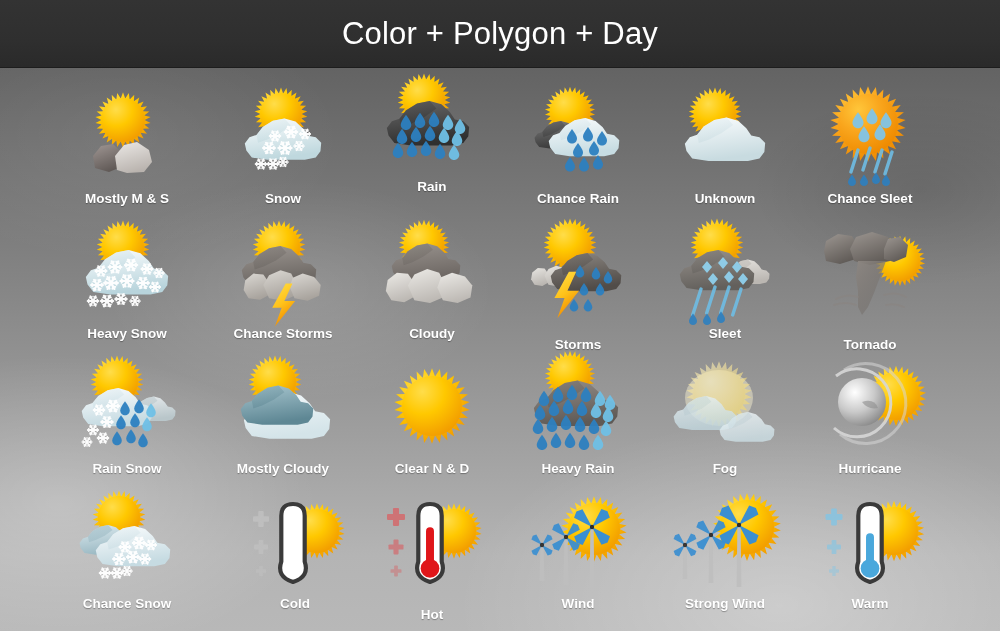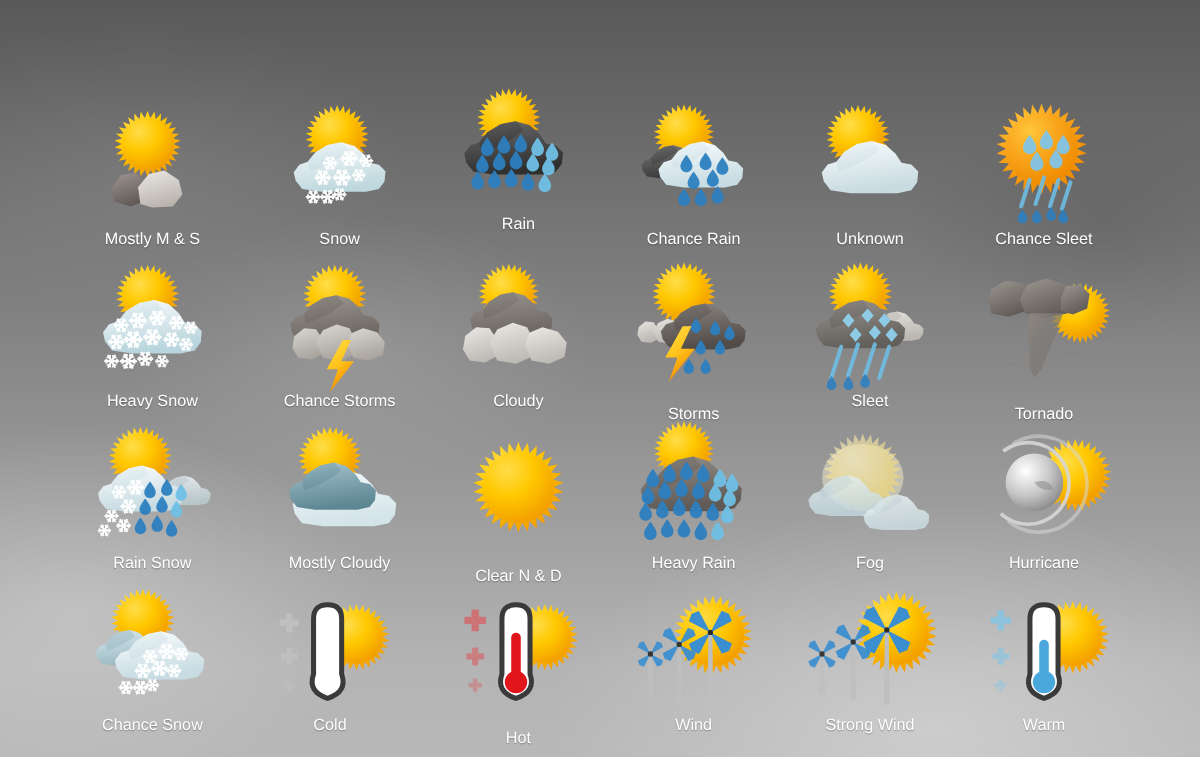--- a/index.html
+++ b/index.html
@@ -36,21 +36,21 @@
     font-size:31px;
     font-weight:400;
     letter-spacing:0.2px;
     line-height:1;
     text-align:center;
   }
 
   
   #grid {
     position:absolute; left:0; top:68px;
-    width:856px; height:563px;
+    width:856px; height:563px;font-weight:bold;
   }
   .cell {
     position:absolute;
     width:150px; height:136px;
     display:flex; flex-direction:column;
     align-items:center; justify-content:flex-start;
   }
   .art {
     position:relative;
     width:140px; height:108px;
@@ -64,20 +64,23 @@
     white-space:nowrap;
     text-shadow:0 1px 1px rgba(0,0,0,0.32);
   }
   .art svg { position:absolute; left:0; top:0; width:140px; height:108px; overflow:visible; }
 </style>
 </head>
 <body>
 
 <div id="app">
 
+  <div id="header">
+    <div class="title">Color + Polygon + Day</div>
+  </div>
 
   <div id="grid">
       <div class="cell" style="left: 52px; top: 12px;">
         <div class="art">
           <svg viewBox="0 0 140 108" xmlns="http://www.w3.org/2000/svg">
             <defs>
               <radialGradient id="sg-1" cx="34%" cy="26%" r="78%">
                 <stop offset="0%" stop-color="#FFDD4A"></stop>
                 <stop offset="48%" stop-color="#FFC800"></stop>
                 <stop offset="100%" stop-color="#F29D00"></stop>
@@ -1228,21 +1231,21 @@
               <polygon points="44.08,56.48 51.12,47.68 62.56,40.64 75.76,38.00 82.80,45.92 70.48,54.72 56.40,61.76 45.84,65.28" fill="url(#cg2-50)" opacity="0.55"></polygon>
             </g>
             <g opacity="1">
               <polygon points="29.22,61.84 27.74,55.18 32.18,49.26 38.84,47.04 44.76,39.64 54.38,33.72 65.48,31.50 75.84,34.46 83.24,41.12 87.68,47.78 95.08,49.26 100.26,54.44 99.52,62.58 95.08,68.50 84.72,70.72 49.20,70.72 34.40,68.50" fill="url(#cg-51)"></polygon>
               <polygon points="38.84,47.04 44.76,39.64 54.38,33.72 65.48,31.50 71.40,38.16 61.04,45.56 49.20,51.48 40.32,54.44" fill="url(#cg2-52)" opacity="0.55"></polygon>
             </g>
           </svg>
         </div>
         <div class="label">Mostly Cloudy</div>
       </div>
-      <div class="cell" style="left: 357px; top: 282px; justify-content: space-between;">
+      <div class="cell" style="left: 357px; top: 282px;">
         <div class="art">
           <svg viewBox="0 0 140 108" xmlns="http://www.w3.org/2000/svg">
             <defs>
               <radialGradient id="sg-53" cx="34%" cy="26%" r="78%">
                 <stop offset="0%" stop-color="#FFDD4A"></stop>
                 <stop offset="48%" stop-color="#FFC800"></stop>
                 <stop offset="100%" stop-color="#F29D00"></stop>
               </radialGradient>
             </defs>
             <g opacity="1">
@@ -1593,21 +1596,21 @@
               <line x1="68.45" y1="79.32" x2="69.07" y2="77.73" stroke="#FFFFFF" stroke-width="1.3" stroke-linecap="round"></line>
               <line x1="68.45" y1="79.32" x2="66.77" y2="79.07" stroke="#FFFFFF" stroke-width="1.3" stroke-linecap="round"></line>
               <line x1="70" y1="82" x2="72.50" y2="77.67" stroke="#FFFFFF" stroke-width="1.7000000000000002" stroke-linecap="round"></line>
               <line x1="71.55" y1="79.32" x2="73.23" y2="79.07" stroke="#FFFFFF" stroke-width="1.3" stroke-linecap="round"></line>
               <line x1="71.55" y1="79.32" x2="70.93" y2="77.73" stroke="#FFFFFF" stroke-width="1.3" stroke-linecap="round"></line>
             </g>
           </svg>
         </div>
         <div class="label">Chance Snow</div>
       </div>
-      <div class="cell" style="left: 200px; top: 417px;">
+      <div class="cell" style="left: 220px; top: 417px;">
         <div class="art">
           <svg viewBox="0 0 140 108" xmlns="http://www.w3.org/2000/svg">
             <defs>
               <radialGradient id="sg-69" cx="34%" cy="26%" r="78%">
                 <stop offset="0%" stop-color="#FFDD4A"></stop>
                 <stop offset="48%" stop-color="#FFC800"></stop>
                 <stop offset="100%" stop-color="#F29D00"></stop>
               </radialGradient>
             </defs>
             <g opacity="0.55" fill="#C9C9C9">

